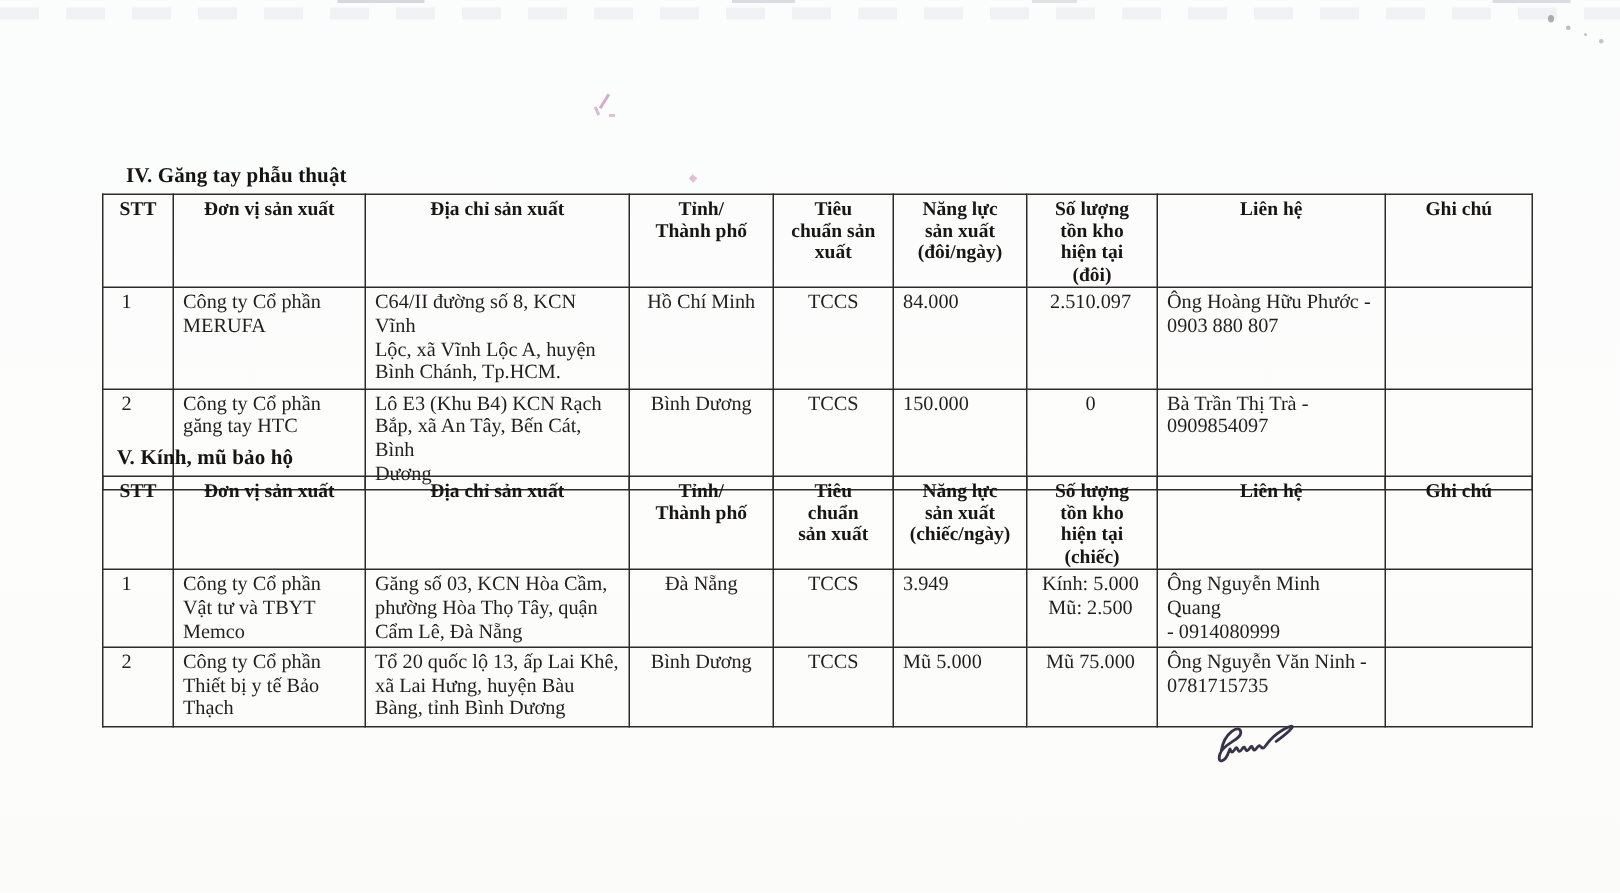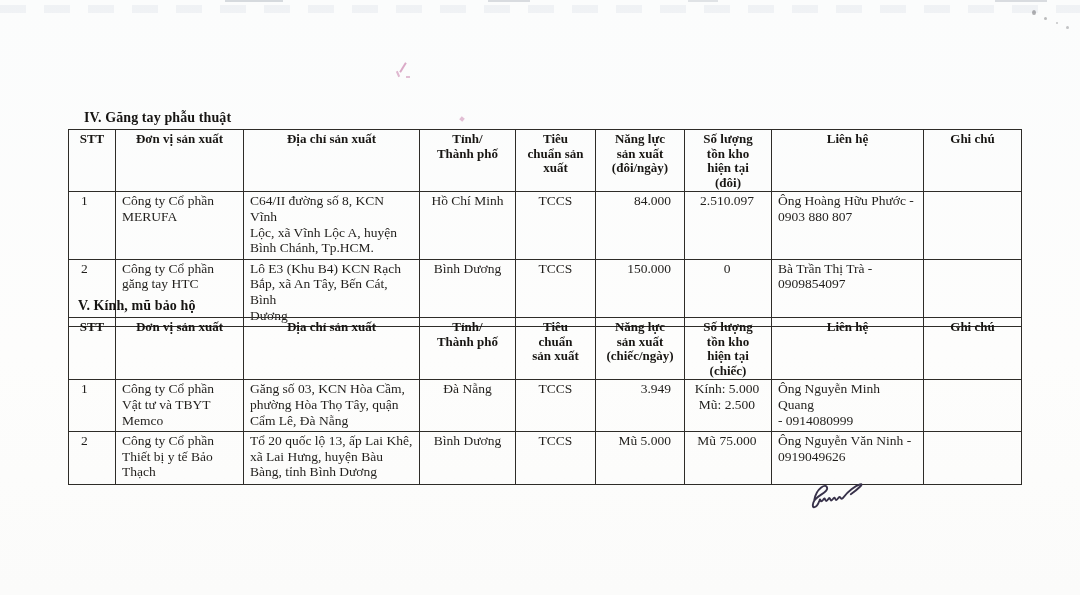--- a/index.html
+++ b/index.html
@@ -24,21 +24,21 @@
   }
   .doc-table th{
     font-weight:bold;text-align:center;font-size:13px;line-height:14.6px;
     padding:2px 2px 1px;height:56px;color:#181613;margin-left:48px;
   }
   .doc-table td{line-height:15.6px;padding:1px 6px 3px;}
   .r1 td{height:44px;}
   .r2 td{height:48px;}
   td.c0{padding-left:12px;}
   td.c3,td.c4{text-align:center;}
-  td.c5{text-align:right;padding-right:13px;margin-top:32px;}
+  td.c5{text-align:left;padding-right:13px;margin-top:32px;}
   td.c6{text-align:center;padding-right:8px;}
   
   .edge-mark{position:absolute;background:#76808f;}
   .speck{position:absolute;background:#6f6f72;border-radius:50%;}
   .pink{position:absolute;background:#c473a3;}
   .bleed{position:absolute;left:0;top:5px;width:1080px;height:8px;
     background:repeating-linear-gradient(90deg,rgba(90,110,150,.07) 0 26px,rgba(0,0,0,0) 26px 44px);}
   .signature{position:absolute;}
 </style>
 </head>
@@ -185,21 +185,21 @@
 Thiết bị y tế Bảo
 Thạch</td>
     <td class="c2">Tổ 20 quốc lộ 13, ấp Lai Khê,
 xã Lai Hưng, huyện Bàu
 Bàng, tỉnh Bình Dương</td>
     <td class="c3">Bình Dương</td>
     <td class="c4">TCCS</td>
     <td class="c5">Mũ 5.000</td>
     <td class="c6">Mũ 75.000</td>
     <td class="c7">Ông Nguyễn Văn Ninh -
-0919049626</td>
+0781715735</td>
     <td class="c8"></td>
   </tr>
 </tbody>
   </table>
 
 <svg class="signature" style="left:792px;top:476px" width="100" height="42" viewBox="0 0 100 42">
   <path d="M22 22 C 25 10, 36 5, 36 11 C 36 16, 24 17, 21 24 C 18 31, 24 30, 27 23 C 29 18, 27 27, 31 22 C 34 18, 32 27, 36 22 C 39 18, 37 27, 41 22 C 44 18, 42 27, 46 22 C 49 18, 48 26, 52 21 C 56 16, 64 11, 69 10 C 74 9, 66 15, 59 19" fill="none" stroke="#38324a" stroke-width="1.9" stroke-linecap="round" stroke-linejoin="round" transform="rotate(-5 50 21)"></path>
 </svg>
 
 </body></html>

